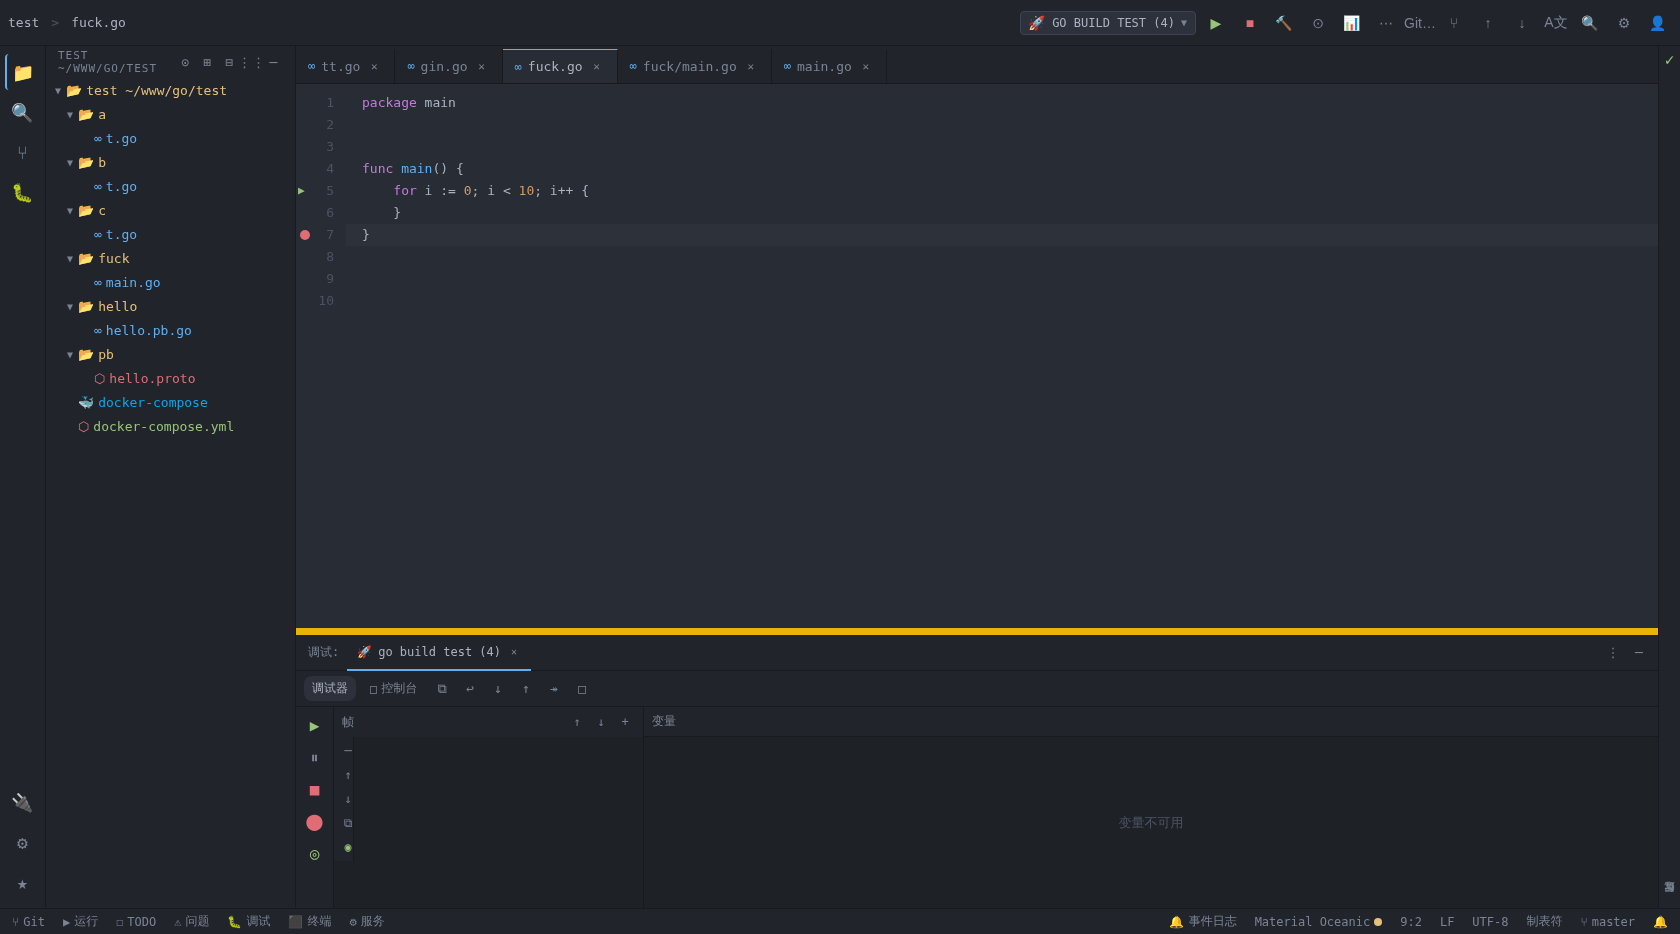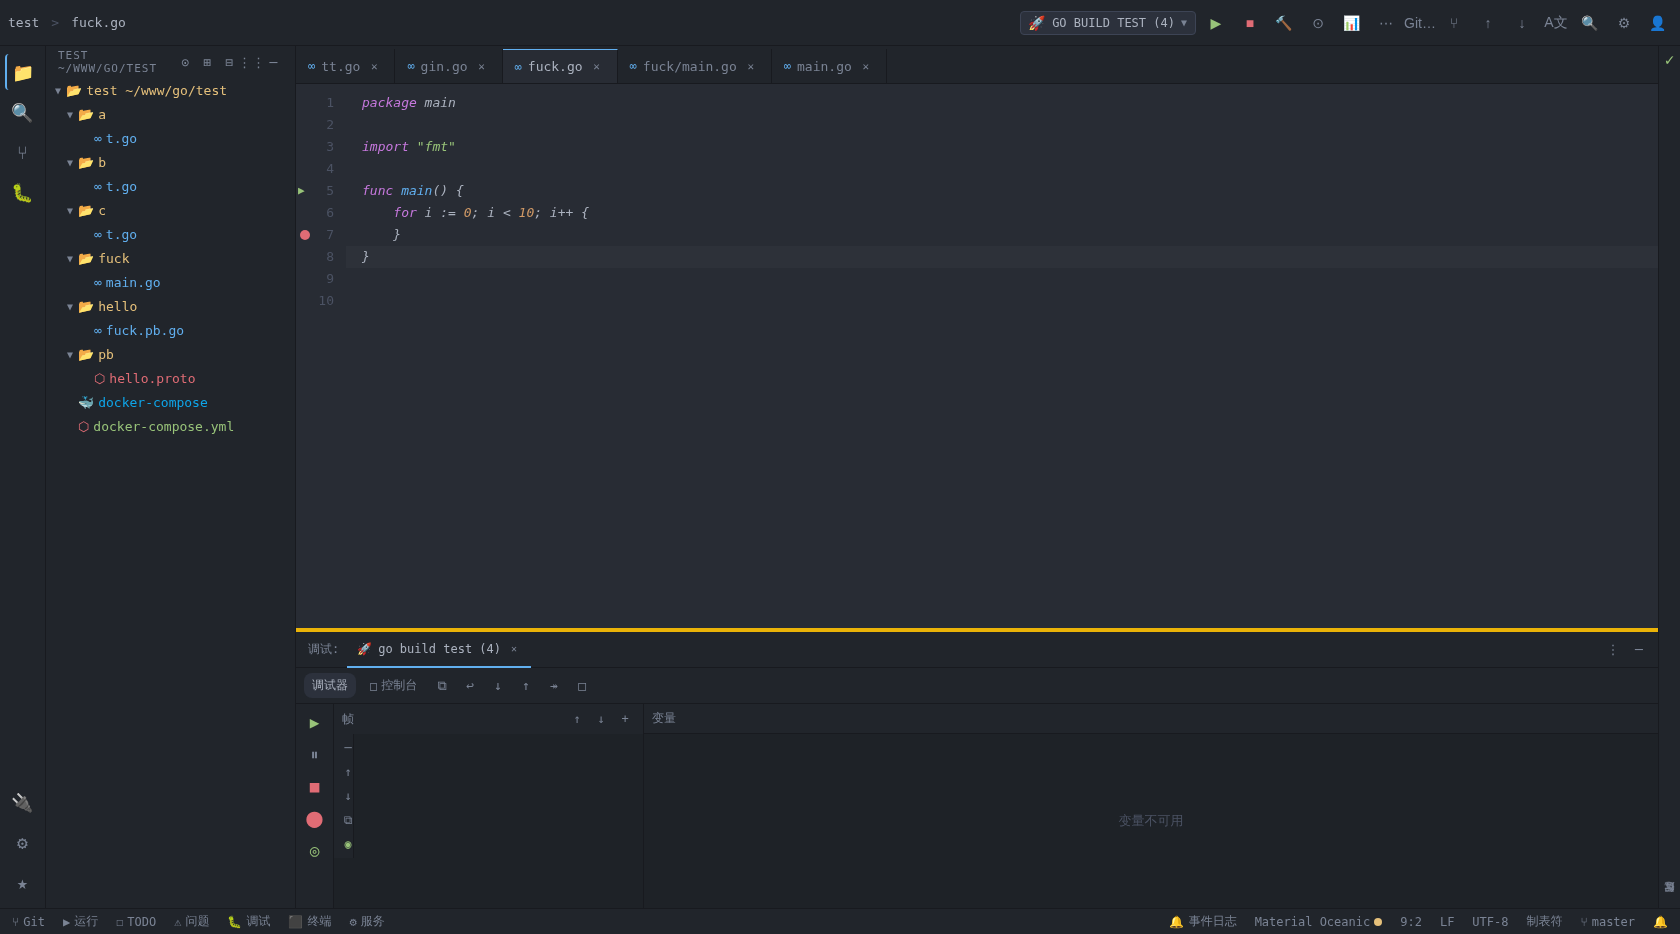--- a/index.html
+++ b/index.html
@@ -282,21 +282,20 @@
     .code-area::-webkit-scrollbar { width: 8px; height: 8px; }
     .code-area::-webkit-scrollbar-track { background: #282c34; }
     .code-area::-webkit-scrollbar-thumb { background: #3d4455; border-radius: 4px; }
 
     .code-line {
       height: 22px;
       display: flex;
       align-items: flex-end;
       padding: 0 16px;
       white-space: pre;
-      font-style: italic;
     }
     .code-line.error-line {
       background: #5c1a1a;
     }
     .code-line.cursor-line {
       background: #2d3139;
     }
 
     
     .kw { color: #c678dd; }
@@ -329,21 +328,21 @@
       color: #7a8394;
       font-size: 11px;
       writing-mode: vertical-rl;
       text-orientation: mixed;
     }
 
     
     .bottom-panel {
       height: 280px;
       background: #0369a1;
-      border-top: 4px solid #eab308;
+      border-top: 7px solid #eab308;
       display: flex;
       flex-direction: column;
       flex-shrink: 0;
     }
     .panel-tabs {
       height: 36px;
       display: flex;
       align-items: center;
       border-bottom: 1px solid #181a1f;
       padding: 0 8px;
@@ -682,21 +681,21 @@
       </div>
 
       <div class="tree-item" style="--depth: 16px;">
         <span class="tree-arrow">▼</span>
         <span class="tree-icon">📂</span>
         <span class="tree-label folder">hello</span>
       </div>
       <div class="tree-item" style="--depth: 32px;">
         <span class="tree-arrow"></span>
         <span class="tree-icon" style="color:#61afef">∞</span>
-        <span class="tree-label go-file">fuck.pb.go</span>
+        <span class="tree-label go-file">hello.pb.go</span>
       </div>
 
       <div class="tree-item" style="--depth: 16px;">
         <span class="tree-arrow">▼</span>
         <span class="tree-icon">📂</span>
         <span class="tree-label folder">pb</span>
       </div>
       <div class="tree-item" style="--depth: 32px;">
         <span class="tree-arrow"></span>
         <span class="tree-icon" style="color:#e06c75">⬡</span>
@@ -787,23 +786,20 @@
         </div>
 
         <div class="code-area">
 
           <div class="code-line">
             <span class="kw">package</span><span class="plain"> main</span>
           </div>
 
           <div class="code-line"><span class="plain"> </span></div>
 
-          <div class="code-line">
-            <span class="kw">import</span><span class="plain"> </span><span class="str">"fmt"</span>
-          </div>
 
           <div class="code-line"><span class="plain"> </span></div>
 
           <div class="code-line">
             <span class="kw">func</span><span class="plain"> </span><span class="fn">main</span><span class="plain">() {</span>
           </div>
 
           <div class="code-line">
             <span class="plain">    </span><span class="kw">for</span><span class="plain"> i </span><span class="op">:=</span><span class="plain"> </span><span class="num">0</span><span class="plain">; i </span><span class="op">&lt;</span><span class="plain"> </span><span class="num">10</span><span class="plain">; i</span><span class="op">++</span><span class="plain"> {</span>
           </div>

